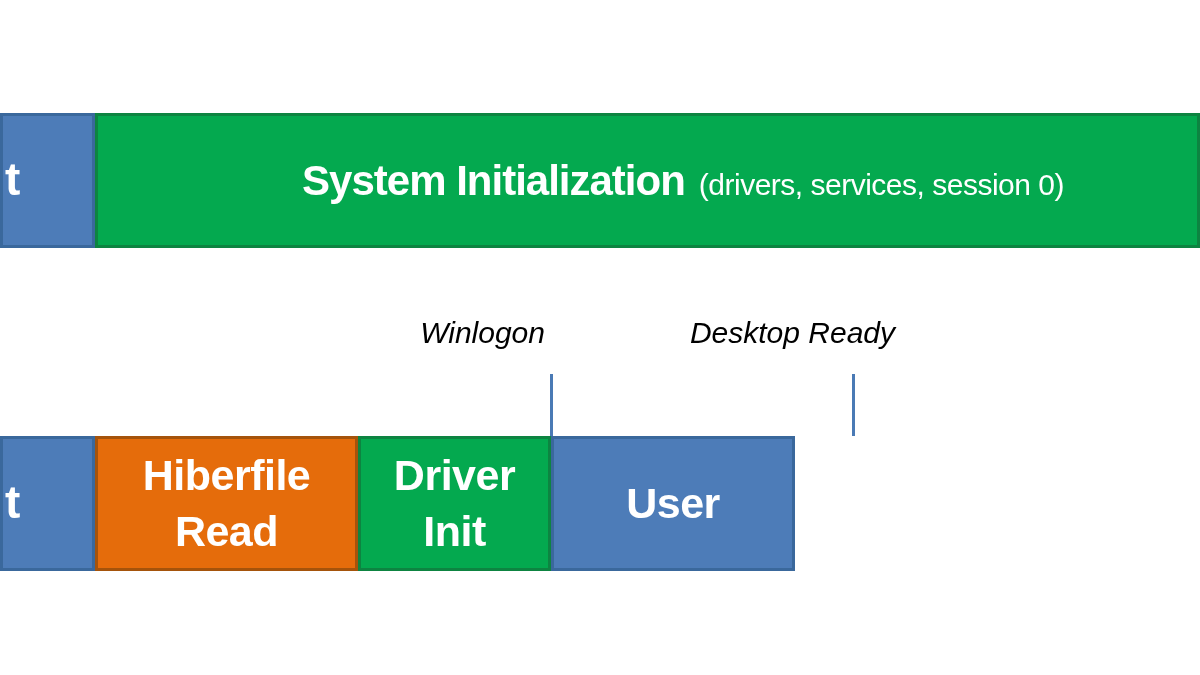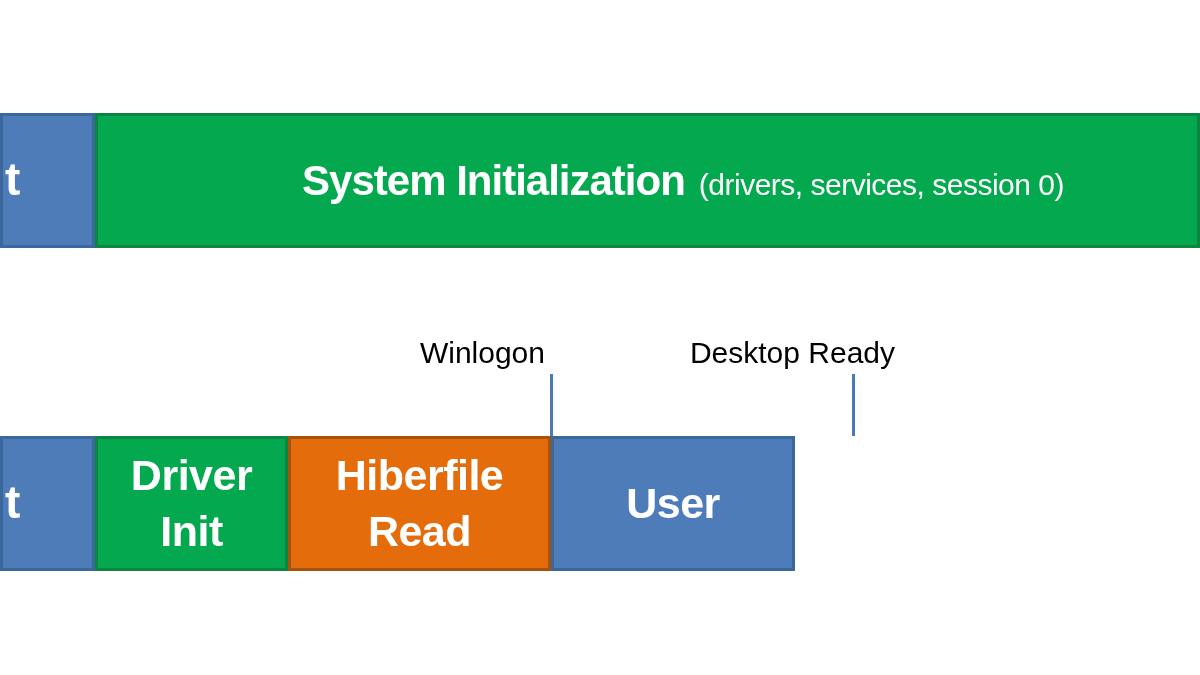--- a/index.html
+++ b/index.html
@@ -73,25 +73,26 @@
   .seg-label {
     font-weight: bold;
     font-size: 43px;
     line-height: 1.3;
     text-align: center;
     letter-spacing: -0.5px;
     white-space: nowrap;
   }
   .annotation {
     position: absolute;
-    top: 336px;
+    top: 316px;
     font-size: 30px;
     line-height: 34px;
     color: var(--annotation-text, #000000);
     white-space: nowrap;
+    font-style: italic;
   }
   .annotation-winlogon { right: 655px; }
   .annotation-desktop  { right: 305px; margin-left: 32px; }
   .tick {
     position: absolute;
     top: 374px;
     width: 3px;
     height: 62px;
     background: var(--tick-line, #4a7ab5);
   }
@@ -117,30 +118,30 @@
   <div class="annotation annotation-winlogon">Winlogon</div>
   <div class="annotation annotation-desktop">Desktop Ready</div>
 
   <div class="tick tick-winlogon"></div>
   <div class="tick tick-desktop"></div>
 
   <div class="bar bottom-bar">
     <div class="seg blue seg-post">
       <span class="partial-t">t</span>
     </div>
+    <div class="seg orange seg-hiberfile">
+      <div class="seg-label">
+        <span>Hiberfile</span><br>
+        <span>Read</span>
+      </div>
+    </div>
     <div class="seg green seg-driver">
       <div class="seg-label">
         <span>Driver</span><br>
         <span>Init</span>
-      </div>
-    </div>
-    <div class="seg orange seg-hiberfile">
-      <div class="seg-label">
-        <span>Hiberfile</span><br>
-        <span>Read</span>
       </div>
     </div>
     <div class="seg blue seg-usersession">
       <div class="seg-label">
         <span>User</span><br>
       </div>
     </div>
   </div>
 
 </div>

